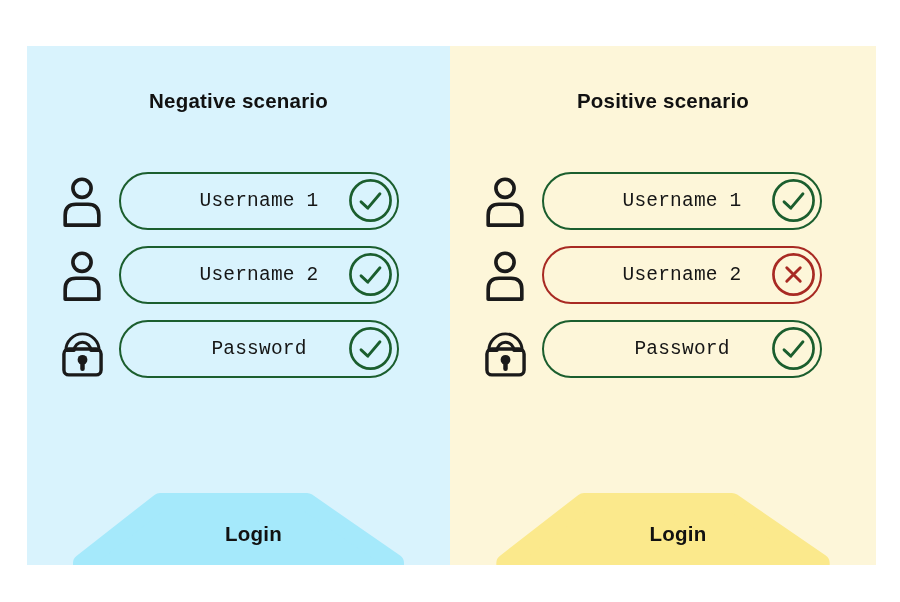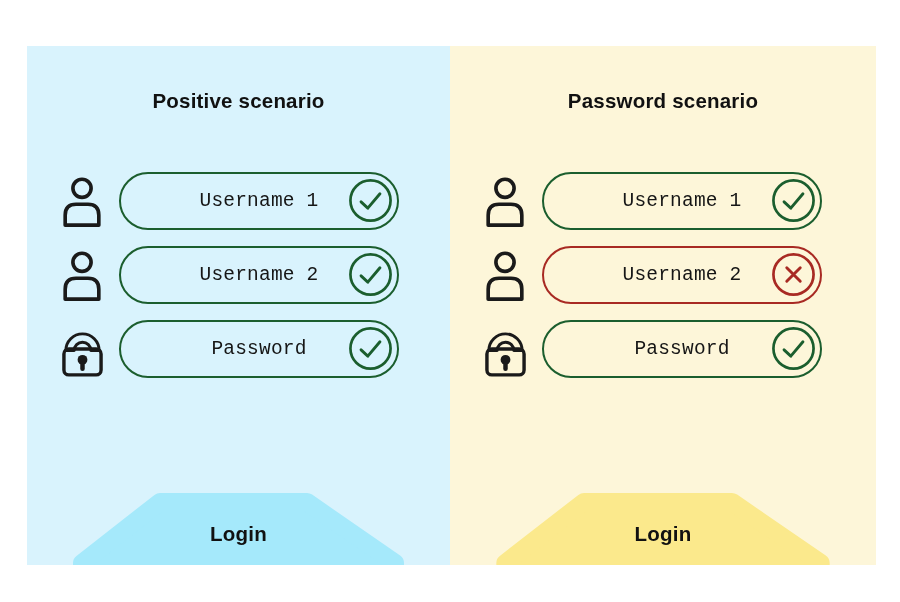--- a/index.html
+++ b/index.html
@@ -24,31 +24,31 @@
     font-size:19.5px;letter-spacing:.2px;color:#161616;}
   .status-icon{position:absolute;top:4px;right:4px;width:45px;height:45px;}
   .status-icon.cross-icon{display:none;}
   .pill[data-status="invalid"] .cross-icon{display:block;}
   .check-icon svg *{stroke:#1b5e2e;}
   .cross-icon svg *{stroke:#a82a23;}
 
   .login-shape{position:absolute;top:447px;left:0;width:100%;height:110px;display:block;}
   .login-shape polygon{fill:currentColor;stroke:currentColor;stroke-width:18;stroke-linejoin:round;}
   .login-label{position:absolute;top:476px;left:0;width:100%;text-align:center;
-    font-size:20.5px;font-weight:bold;letter-spacing:.2px;color:#111111;cursor:pointer;}
+    font-size:20.5px;font-weight:bold;letter-spacing:.2px;color:#111111;cursor:pointer;padding-left:15px;}
 
   svg{display:block;}
 </style>
 </head>
 <body>
 
 <div class="stage">
 
   <section class="panel panel-positive" style="background-color: rgb(217, 243, 253);">
-    <h2 class="panel-title">Positive scenario</h2>
+    <h2 class="panel-title">Negative scenario</h2>
 
     <div class="field-row first">
       <span class="icon-cell">
         <svg width="40" height="51" viewBox="0 0 44 56" fill="none">
           <circle cx="22" cy="13.5" r="10" stroke="#1a1a1a" stroke-width="4"></circle>
           <path d="M3.5 54 V43 Q3.5 31 15.5 31 H28.5 Q40.5 31 40.5 43 V54 Z" stroke="#1a1a1a" stroke-width="4" stroke-linejoin="round"></path>
         </svg>
       </span>
       <div class="pill" data-status="valid">
         <span class="pill-label">Username 1</span>
@@ -102,21 +102,21 @@
       </div>
     </div>
 
     <svg class="login-shape" viewBox="0 0 423 110" preserveAspectRatio="none" style="color: rgb(165, 233, 251);">
       <polygon points="133,9 280,9 368,70 368,110 55,110 55,70"></polygon>
     </svg>
     <div class="login-label">Login</div>
   </section>
 
   <section class="panel panel-negative" style="background-color: rgb(253, 246, 217);">
-    <h2 class="panel-title">Password scenario</h2>
+    <h2 class="panel-title">Positive scenario</h2>
 
     <div class="field-row first">
       <span class="icon-cell">
         <svg width="40" height="51" viewBox="0 0 44 56" fill="none">
           <circle cx="22" cy="13.5" r="10" stroke="#1a1a1a" stroke-width="4"></circle>
           <path d="M3.5 54 V43 Q3.5 31 15.5 31 H28.5 Q40.5 31 40.5 43 V54 Z" stroke="#1a1a1a" stroke-width="4" stroke-linejoin="round"></path>
         </svg>
       </span>
       <div class="pill" data-status="valid">
         <span class="pill-label">Username 1</span>

